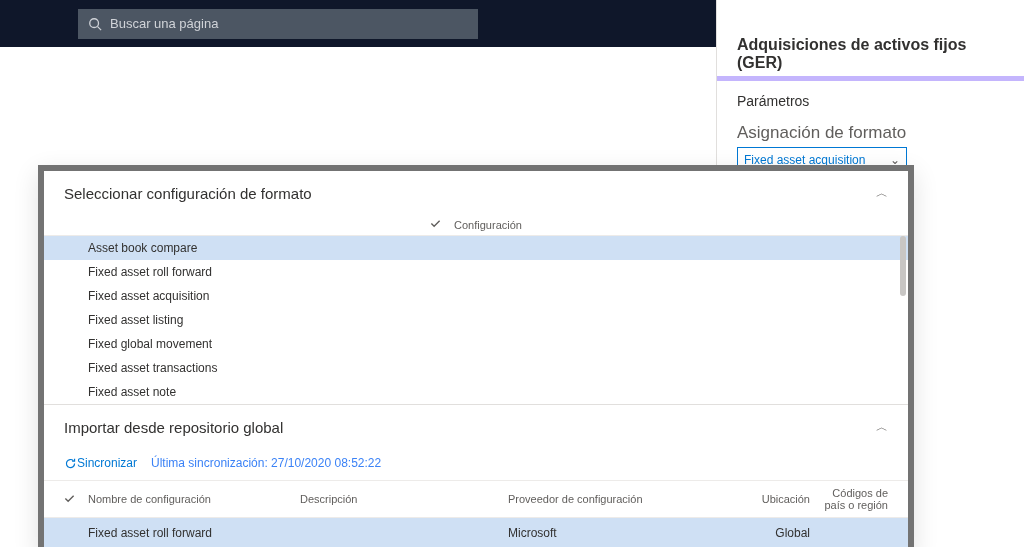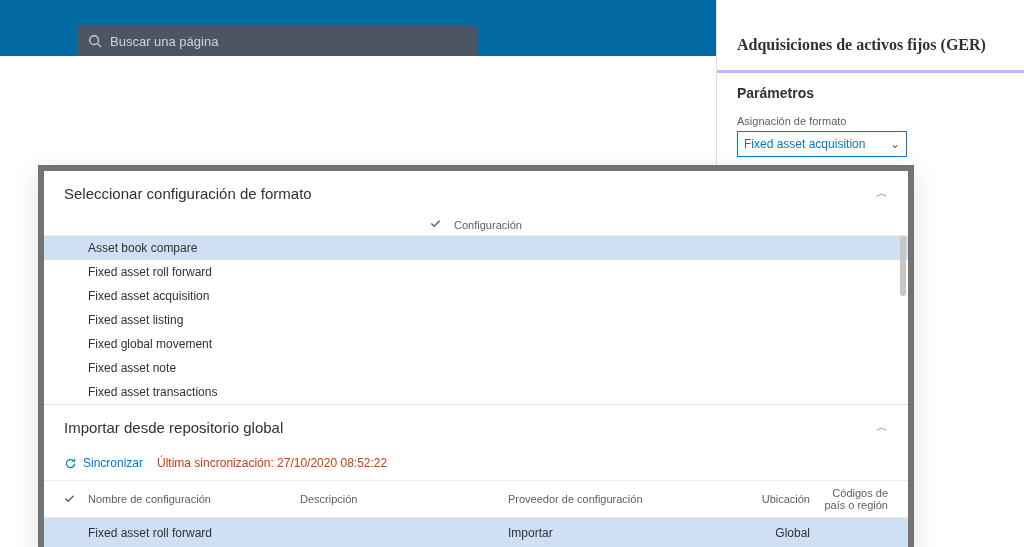--- a/index.html
+++ b/index.html
@@ -7,24 +7,24 @@
       font-family: "Segoe UI", Arial, sans-serif;
       font-size: 13px;
       color: #323130;
       background: #fff;
       width: 1024px;
       height: 547px;
       overflow: hidden;
       position: relative;
     }
     .top-bar {
-      background: #0369a1;
-      height: 56px;
-      display: flex;
-      align-items: flex-end;
+      background: #0f172a;
+      height: 47px;
+      display: flex;
+      align-items: center;
       padding-left: 78px;
     }
     .search-box {
       background: #4c5663;
       height: 30px;
       width: 400px;
       display: flex;
       align-items: center;
       padding: 0 10px;
       color: #d0d3d8;
@@ -46,32 +46,31 @@
       right: 0;
       width: 308px;
       height: 547px;
       background: #fff;
       border-left: 1px solid #e1dfdd;
       padding: 0;
     }
     .right-panel-title {
       font-size: 16px;
       font-weight: 600;
-      padding: 36px 20px 16px 20px;
-      border-bottom: 3px solid #c4b5fd;
-      font-family: Liberation Serif, serif;
+      padding: 36px 20px 4px 20px;
+      border-bottom: 5px solid #c4b5fd;
     }
     .right-panel-section {
       padding: 12px 20px 0 20px;
       font-size: 14px;
-      font-weight: 700;
+      font-weight: 400;
     }
     .field-group { padding: 14px 20px 0 20px; }
     .field-label {
-      font-size: 11px;
+      font-size: 17px;
       color: #605e5c;
       margin-bottom: 4px;
     }
     .select-box {
       width: 170px;
       height: 26px;
       border: 1px solid #0078d4;
       display: flex;
       align-items: center;
       justify-content: space-between;
@@ -151,24 +150,23 @@
       display: flex;
       align-items: center;
       padding: 8px 20px 10px 20px;
       font-size: 12px;
       border-bottom: 1px solid #edebe9;
     }
     .sync-link {
       color: #0078d4;
       display: flex;
       align-items: center;
-      gap: 6px;
       cursor: pointer;
     }
-    .sync-info { color: #c2410c; margin-left: 14px; }
+    .sync-info { color: #3b82f6; margin-left: 14px; }
     .import-table-header {
       display: flex;
       align-items: center;
       padding: 6px 20px 6px 20px;
       font-size: 11px;
       color: #605e5c;
       border-bottom: 1px solid #edebe9;
     }
     .import-row {
       display: flex;
@@ -244,25 +242,25 @@
         <div class="config-row">
           <span class="check-col"></span>
           <span class="config-name">Fixed asset listing</span>
         </div>
         <div class="config-row">
           <span class="check-col"></span>
           <span class="config-name">Fixed global movement</span>
         </div>
         <div class="config-row">
           <span class="check-col"></span>
+          <span class="config-name">Fixed asset transactions</span>
+        </div>
+        <div class="config-row">
+          <span class="check-col"></span>
           <span class="config-name">Fixed asset note</span>
-        </div>
-        <div class="config-row">
-          <span class="check-col"></span>
-          <span class="config-name">Fixed asset transactions</span>
         </div>
         <div class="scrollbar-fake"></div>
       </div>
   </div>
 
   <div class="panel-section import-section" style="border-bottom:none;">
     <div class="panel-header">
       <div class="panel-header-title">Importar desde repositorio global</div>
       <div class="chevron-up">︿</div>
     </div>
@@ -286,19 +284,19 @@
       <span class="col-desc">Descripción</span>
       <span class="col-prov">Proveedor de configuración</span>
       <span class="col-ubic">Ubicación</span>
       <span class="col-cod">Códigos de país o región</span>
     </div>
     <div id="import-rows">
         <div class="import-row">
           <span class="col-check"></span>
           <span class="col-name">Fixed asset roll forward</span>
           <span class="col-desc"></span>
-          <span class="col-prov">Importar</span>
+          <span class="col-prov">Microsoft</span>
           <span class="col-ubic">Global</span>
           <span class="col-cod"></span>
         </div>
       </div>
   </div>
 </div>
 
 </body></html>

